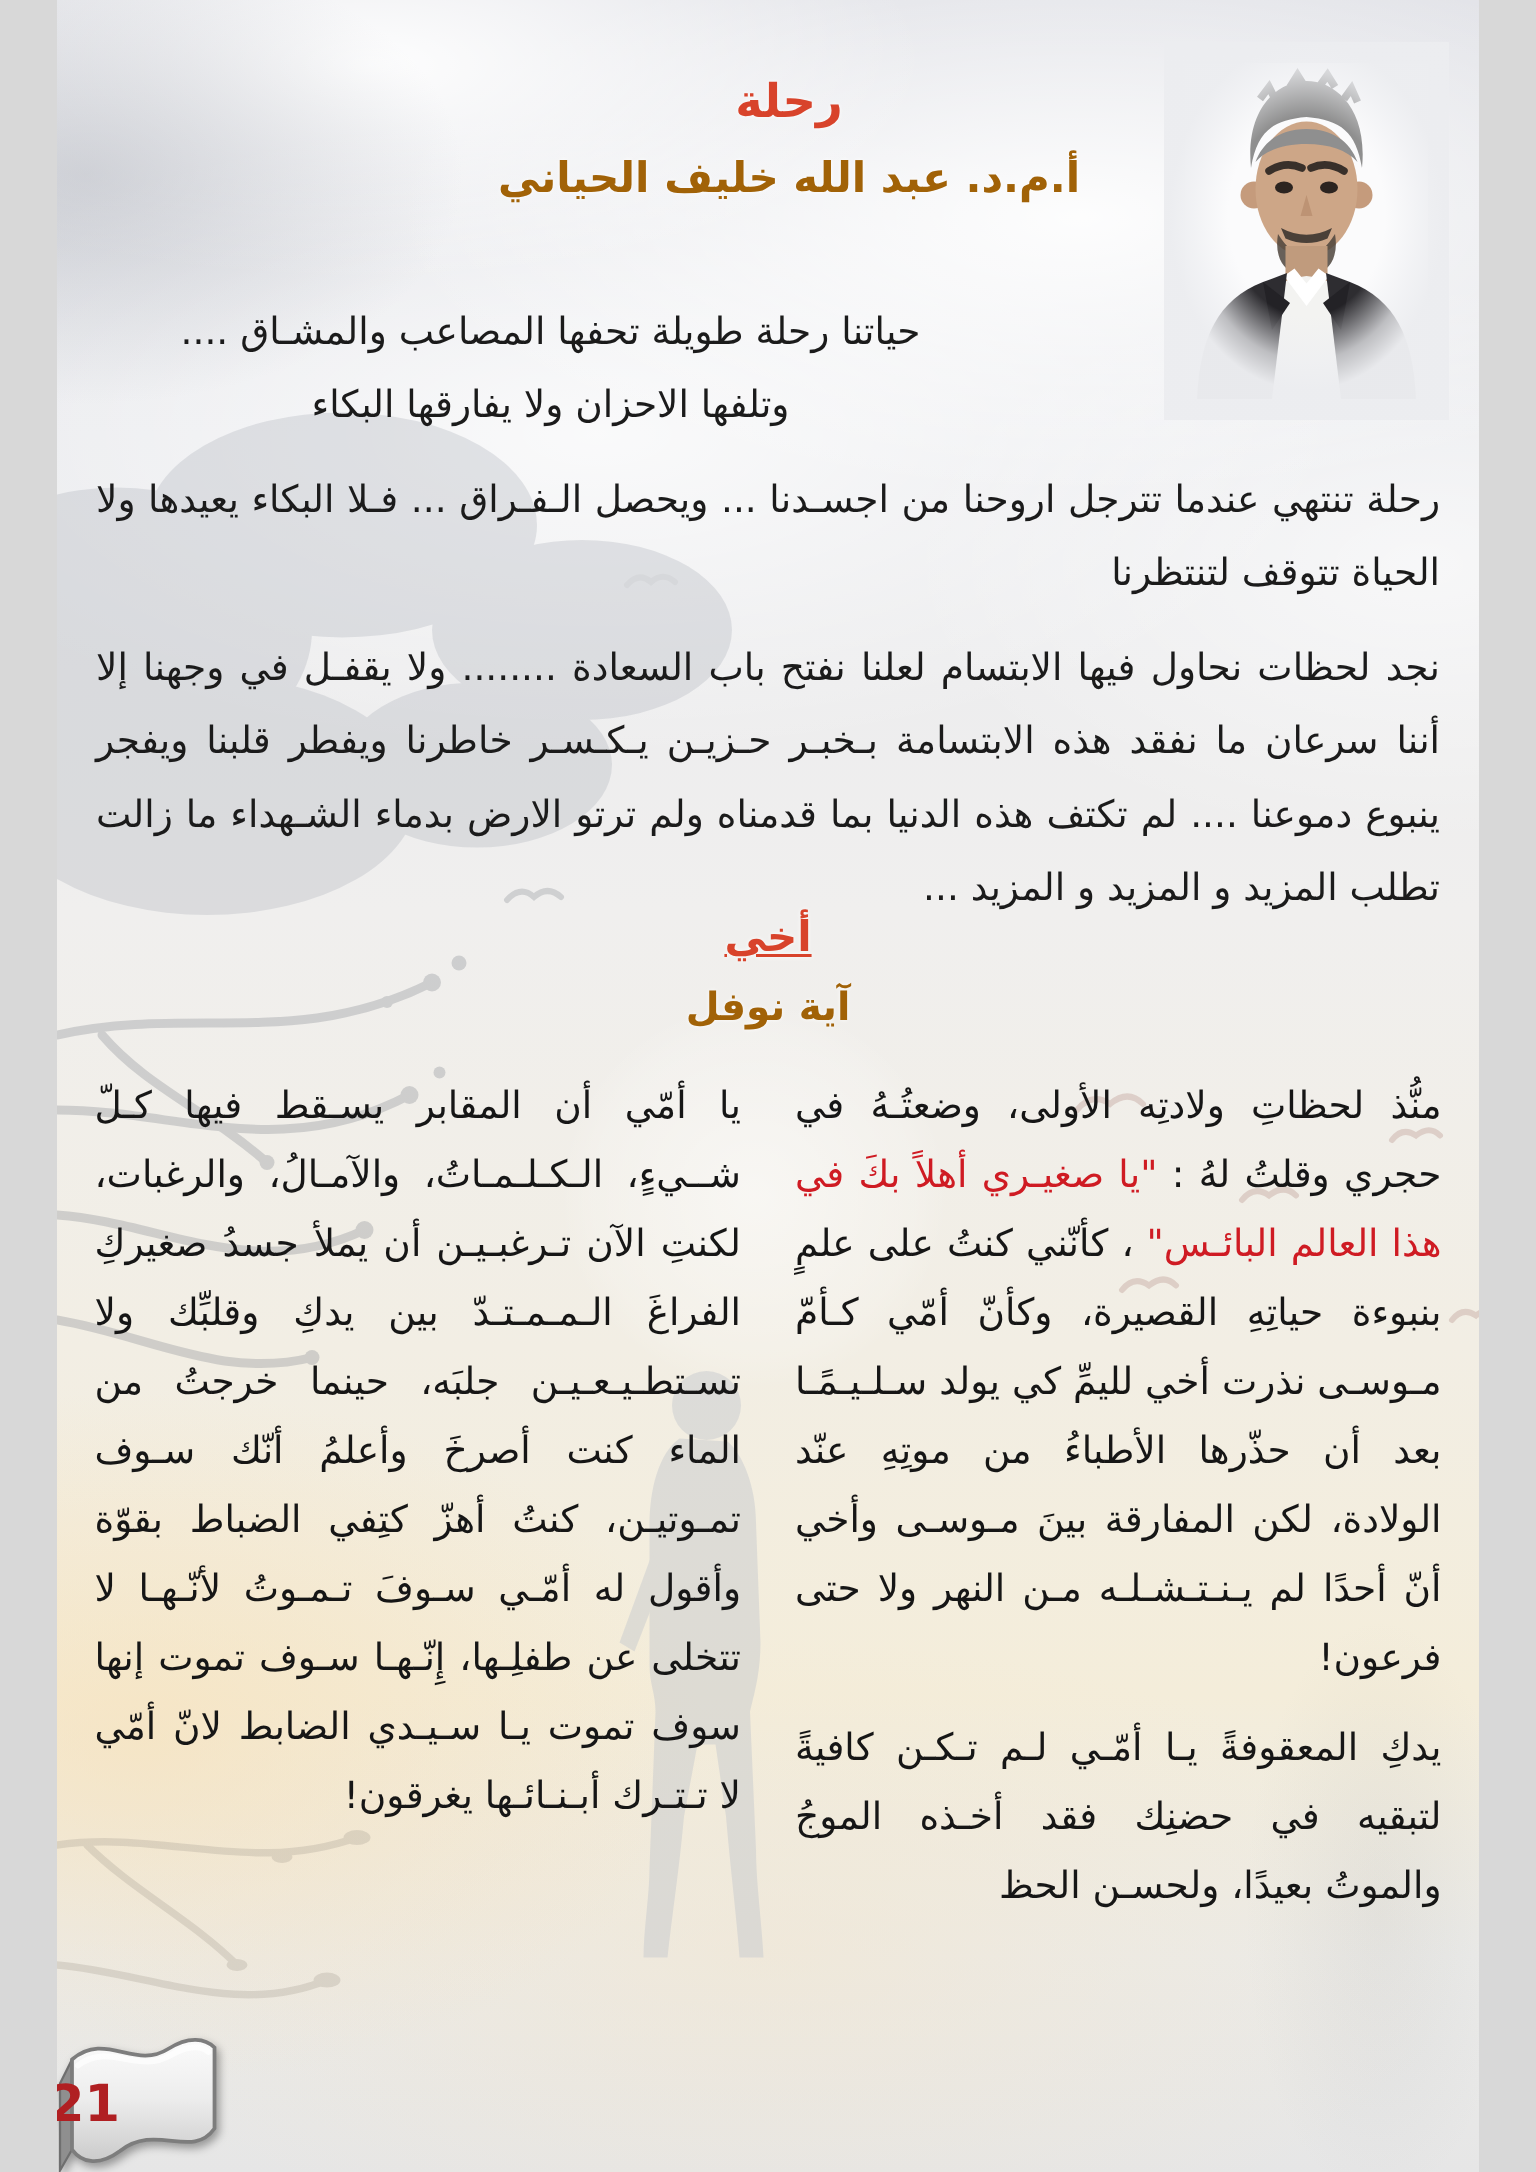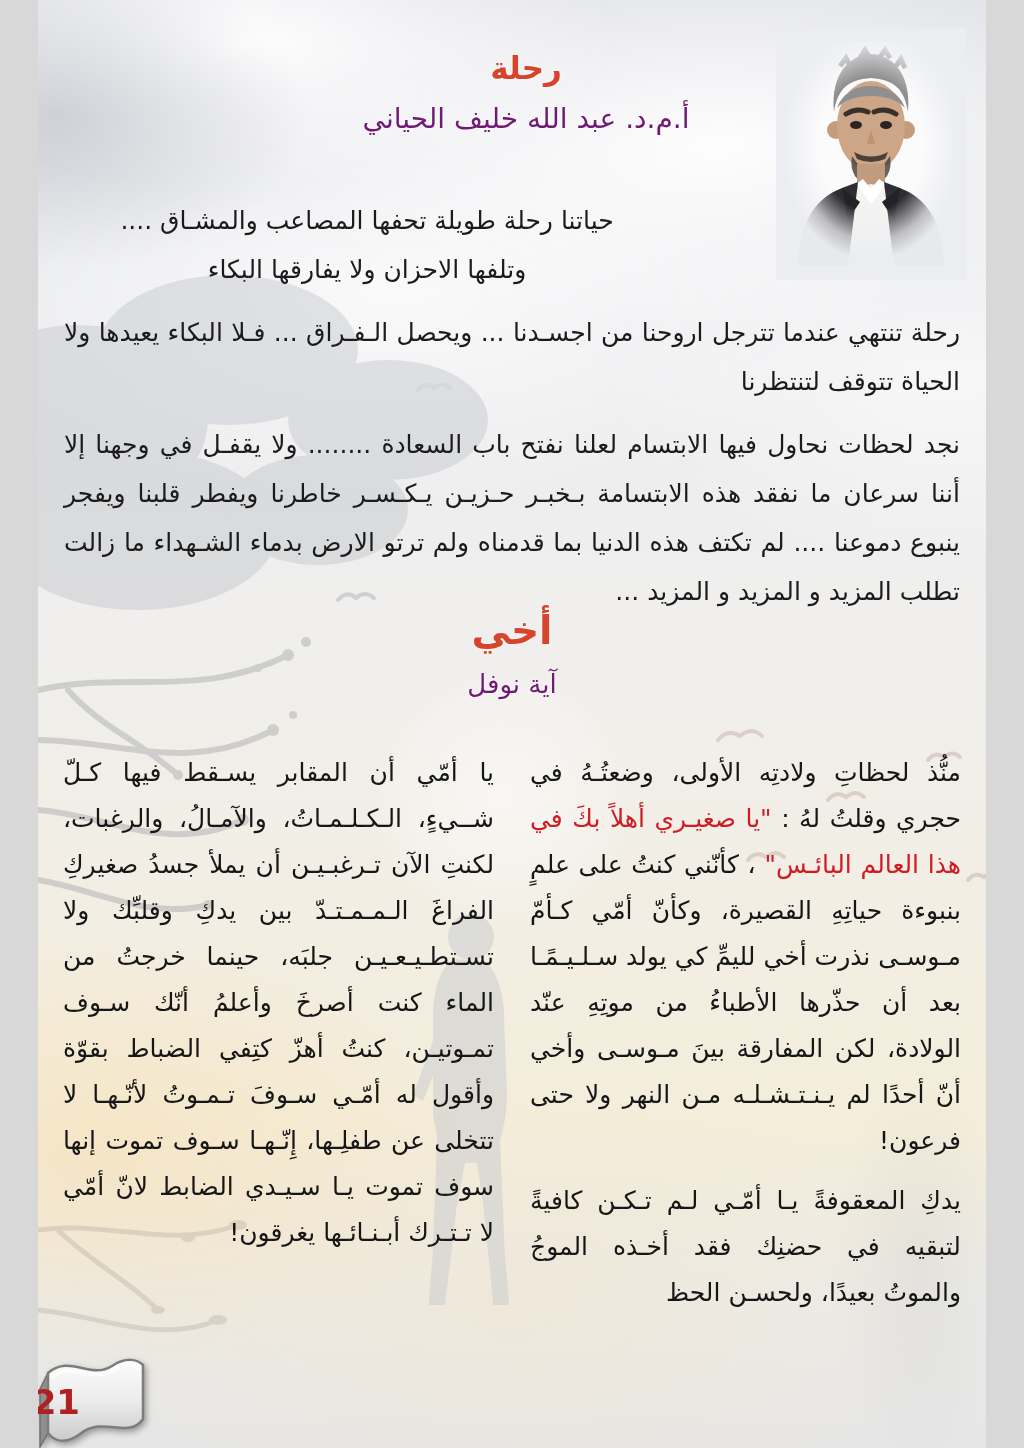--- a/index.html
+++ b/index.html
@@ -27,34 +27,34 @@
   
   .photo{position:absolute;top:42px;left:752px;width:162px;height:224px;z-index:1;}
   .photo svg{display:block;}
   .photo::after{content:"";position:absolute;inset:-14px;
     background:radial-gradient(ellipse 50% 48% at 50% 46%, transparent 55%,
       rgba(238,239,242,.75) 80%, rgba(236,237,240,.98) 96%);}
   
   .titles{position:absolute;top:50px;left:54px;right:26px;width:auto;text-align:center;z-index:2;}
   .title-red{font-size:31px;font-weight:bold;color:#d8432b;margin:0;
     text-shadow:0 0 3px rgba(255,255,255,.9);}
-  .author-red{font-size:28px;font-weight:normal;color:#701a75;margin:16px 0 0 0;
+  .author-red{font-size:28px;font-weight:bold;color:#a16207;margin:16px 0 0 0;
     text-shadow:0 0 3px rgba(255,255,255,.9);}
   .essay1{position:absolute;top:196px;right:26px;left:26px;z-index:2;
     color:#1b1b1b;font-size:25px;line-height:49px;}
   .essay1 .centered{width:758px;margin-left:0;margin-right:214px;text-align:center;}
   .essay1 p{margin:0;}
   .p-just{text-align:justify;}
   .essay1 .gap{margin-top:14px;}
   .sec2{position:absolute;top:608px;left:0;right:0;text-align:center;z-index:2;}
-  .sec2 .title-red{font-size:39px;}
+  .sec2 .title-red{font-size:28px;text-decoration:underline;}
   .sec2 .author-red{font-size:26px;}
   .cols{position:absolute;top:714px;right:25px;left:25px;display:flex;gap:36px;z-index:2;
     color:#161616;font-size:25px;line-height:46px;text-align:justify;}
-  .col{flex:1 1 0;min-width:0;margin-top:36px;}
+  .col{flex:1 1 0;min-width:0;}
   .col p{margin:0;}
   .col .sp{margin-top:14px;}
   .red{color:#cf1b23;}
   
   .flag{position:absolute;left:0;top:1345px;width:120px;height:104px;z-index:3;
     filter:drop-shadow(2px 3px 3px rgba(0,0,0,.35));}
 </style>
 </head>
 <body>
 

